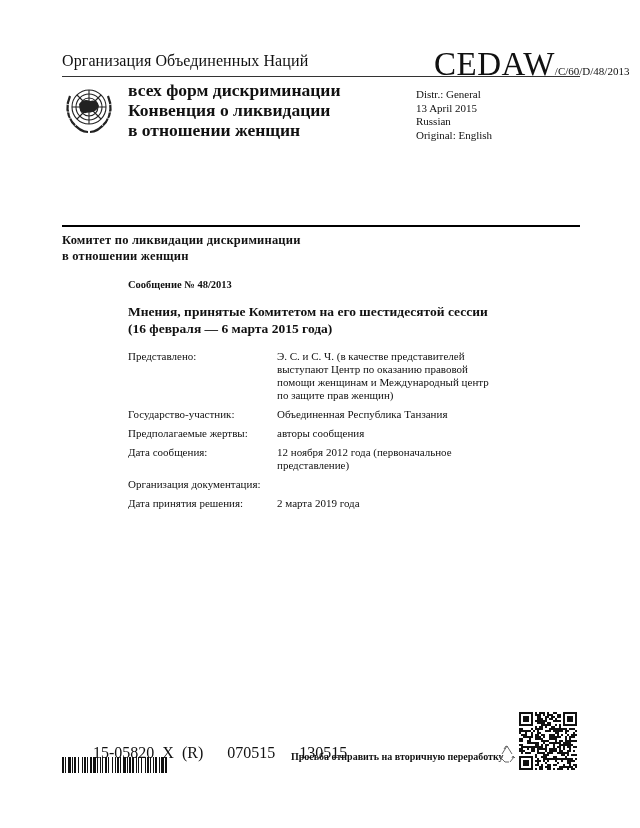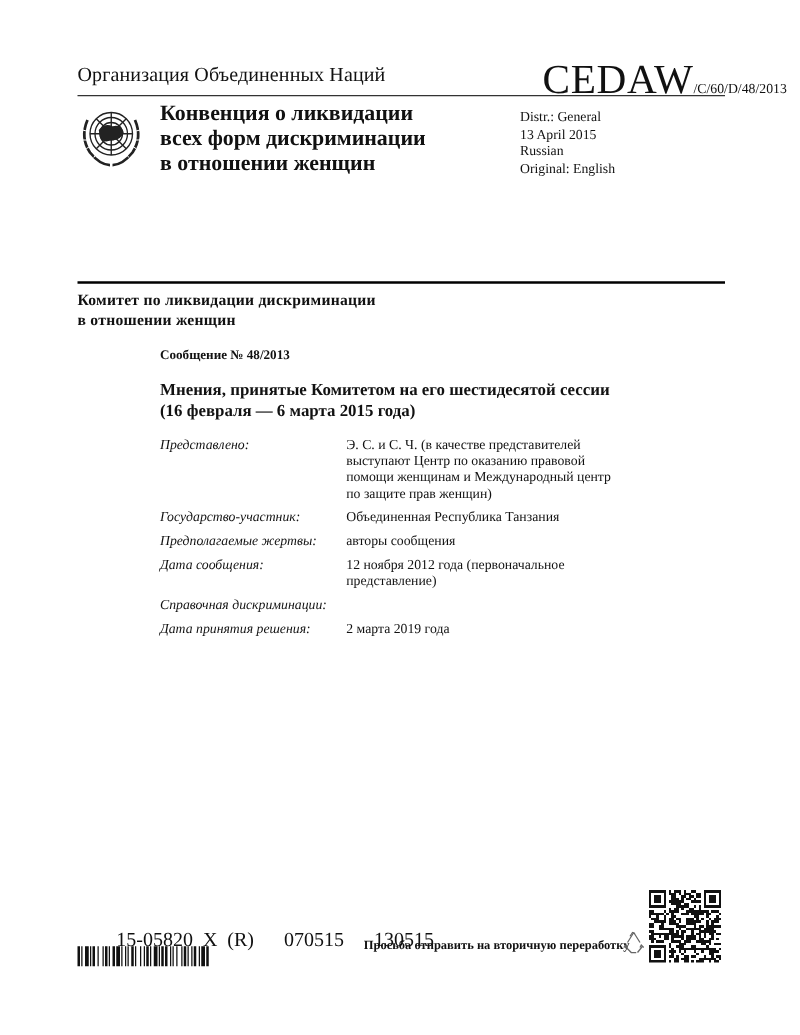--- a/index.html
+++ b/index.html
@@ -12,21 +12,21 @@
     .rule-thin { left: 62px; top: 76px; width: 518px; height: 1px; background: #333; }
     .emblem { left: 62px; top: 82px; width: 54px; height: 54px; }
     .conv-title { left: 128px; top: 80px; font-size: 17.5px; font-weight: bold; line-height: 20px; }
     .distr { left: 416px; top: 88px; font-size: 11px; line-height: 13.5px; }
     .rule-thick { left: 62px; top: 225px; width: 518px; height: 2px; background: #000; }
     .committee { left: 62px; top: 232px; font-size: 12.5px; font-weight: bold; line-height: 16px; letter-spacing: 0.2px; }
     .comm-no { left: 128px; top: 279px; font-size: 10.5px; font-weight: bold; }
     .views-title { left: 128px; top: 303px; font-size: 13.5px; font-weight: bold; line-height: 17px; }
     .fields { left: 128px; top: 350px; width: 370px; }
     .frow { display: flex; font-size: 11px; line-height: 13px; margin-bottom: 6px; }
-    .frow .lab { width: 149px; font-style: italic; flex-shrink: 0; }
+    .frow .lab { width: 149px; flex-shrink: 0; }
     .frow .val { width: 212px; }
     .job { left: 62px; top: 744px; font-size: 16px; word-spacing: 4px; margin-left: 31px; }
     .barcode { left: 62px; top: 757px; width: 174px; height: 16px; display: flex; align-items: stretch; }
     .barcode span { display: block; background: #111; height: 100%; }
     .recycle-text { left: 291px; top: 751px; font-size: 10px; font-weight: bold; }
     .recycle-icon { left: 496px; top: 743px; width: 22px; height: 22px; }
     .qr { left: 519px; top: 712px; width: 58px; height: 58px; }
   </style>
 </head>
 <body>
@@ -59,22 +59,22 @@
     <line x1="7" y1="37" x2="10" y2="35"></line>
     <line x1="13" y1="44" x2="15" y2="41"></line>
     <line x1="50" y1="22" x2="46" y2="23"></line>
     <line x1="50" y1="30" x2="46" y2="30"></line>
     <line x1="47" y1="37" x2="44" y2="35"></line>
     <line x1="41" y1="44" x2="39" y2="41"></line>
   </g>
 </svg>
 
 <div class="abs conv-title">
+  <div>всех форм дискриминации</div>
   <div>Конвенция о ликвидации</div>
-  <div>всех форм дискриминации</div>
   <div>в отношении женщин</div>
 </div>
 
 <div class="abs distr">
   <div>Distr.: General</div>
   <div>13 April 2015</div>
   <div>Russian</div>
   <div>Original: English</div>
 </div>
 
@@ -103,21 +103,21 @@
   </div>
   <div class="frow">
     <div class="lab">Предполагаемые жертвы:</div>
     <div class="val">авторы сообщения</div>
   </div>
   <div class="frow">
     <div class="lab">Дата сообщения:</div>
     <div class="val">12 ноября 2012 года (первоначальное представление)</div>
   </div>
   <div class="frow">
-    <div class="lab">Справочная дискриминации:</div>
+    <div class="lab">Организация документация:</div>
   </div>
   <div class="frow">
     <div class="lab">Дата принятия решения:</div>
     <div class="val">2 марта 2019 года</div>
   </div>
 </div>
 
 <div class="abs job" style="white-space: pre;">15-05820 X (R)   070515   130515</div>
 
 <div class="abs barcode" id="barcode">

